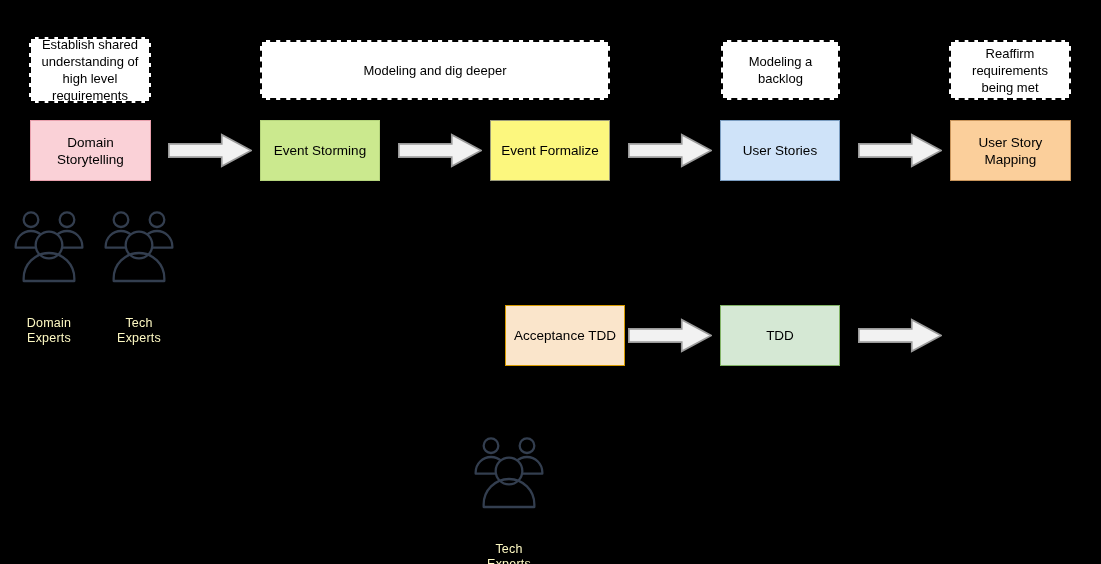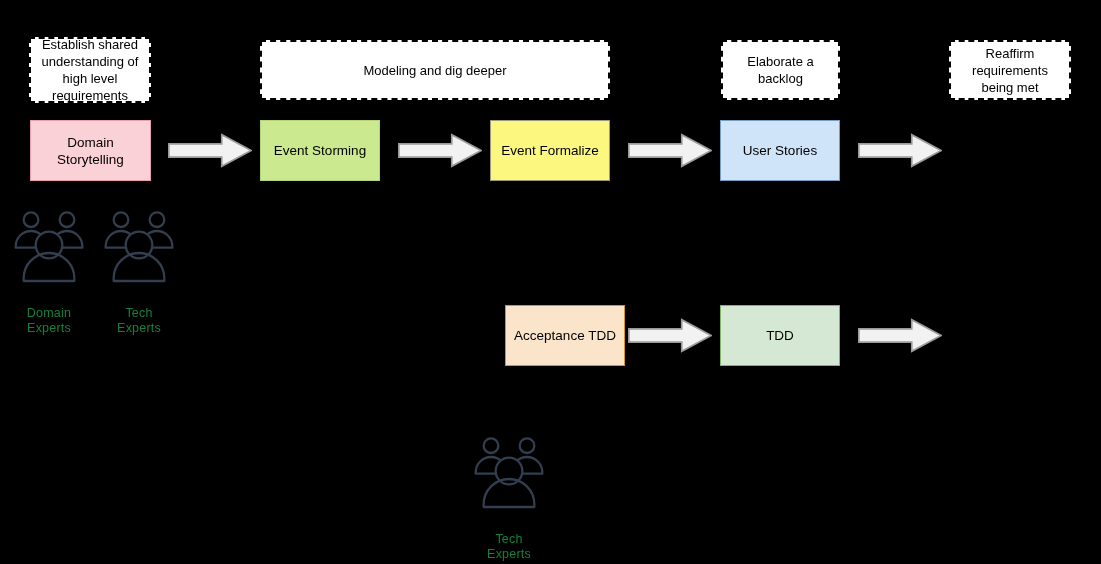--- a/index.html
+++ b/index.html
@@ -68,57 +68,60 @@
     flex-direction: column;
     align-items: center;
   }
   .people-group .glyph {
     display: block;
   }
   .people-group .glyph svg {
     display: block;
   }
   .people-label {
-    margin-top: 10px;
+    margin-top: 20px;
     text-align: center;
-    color: #15803d;
+    color: #fef9c3;
     font-size: 12.5px;
     line-height: 15px;
     letter-spacing: 0.2px;
   }
 </style>
 </head>
 <body>
 
 <div id="canvas">
 
   <div class="phase-box" style="left: 29px; top: 37px; width: 122px; height: 66px; background: rgb(255, 255, 255); border-color: rgb(0, 0, 0); border-style: dashed;">
     <span>Establish shared understanding of high level requirements</span>
   </div>
   <div class="phase-box" style="left: 260px; top: 40px; width: 350px; height: 60px; background: rgb(255, 255, 255); border-color: rgb(0, 0, 0); border-style: dashed;">
     <span>Modeling and dig deeper</span>
   </div>
   <div class="phase-box" style="left: 721px; top: 40px; width: 119px; height: 60px; background: rgb(255, 255, 255); border-color: rgb(0, 0, 0); border-style: dashed;">
-    <span>Elaborate a backlog</span>
+    <span>Modeling a backlog</span>
   </div>
   <div class="phase-box" style="left: 949px; top: 40px; width: 122px; height: 60px; background: rgb(255, 255, 255); border-color: rgb(0, 0, 0); border-style: dashed; align-items: center;">
     <span>Reaffirm requirements being met</span>
   </div>
 
   <div class="practice-box" style="left: 30px; top: 120px; width: 121px; height: 61px; background: rgb(250, 209, 215); border-color: rgb(232, 160, 173);">
     <span>Domain Storytelling</span>
   </div>
   <div class="practice-box" style="left: 260px; top: 120px; width: 120px; height: 61px; background: rgb(203, 233, 142); border-color: rgb(181, 212, 124);">
     <span>Event Storming</span>
   </div>
   <div class="practice-box" style="left: 490px; top: 120px; width: 120px; height: 61px; background: rgb(252, 247, 126); border-color: rgb(154, 154, 122);">
     <span>Event Formalize</span>
   </div>
   <div class="practice-box" style="left: 720px; top: 120px; width: 120px; height: 61px; background: rgb(207, 227, 249); border-color: rgb(122, 156, 192);">
     <span>User Stories</span>
+  </div>
+  <div class="practice-box" style="left: 950px; top: 120px; width: 121px; height: 61px; background: rgb(251, 207, 155); border-color: rgb(200, 148, 90);">
+    <span>User Story Mapping</span>
   </div>
 
   <div class="practice-box" style="left: 490px; top: 305px; width: 120px; height: 61px; background: rgb(250, 229, 203); border-color: rgb(215, 155, 0); margin-left: 15px;">
     <span>Acceptance TDD</span>
   </div>
   <div class="practice-box" style="left: 720px; top: 305px; width: 120px; height: 61px; background: rgb(213, 232, 212); border-color: rgb(130, 179, 102);">
     <span>TDD</span>
   </div>
 
   <div class="arrow" style="left: 168px; top: 133px; width: 84px; height: 35px;">

